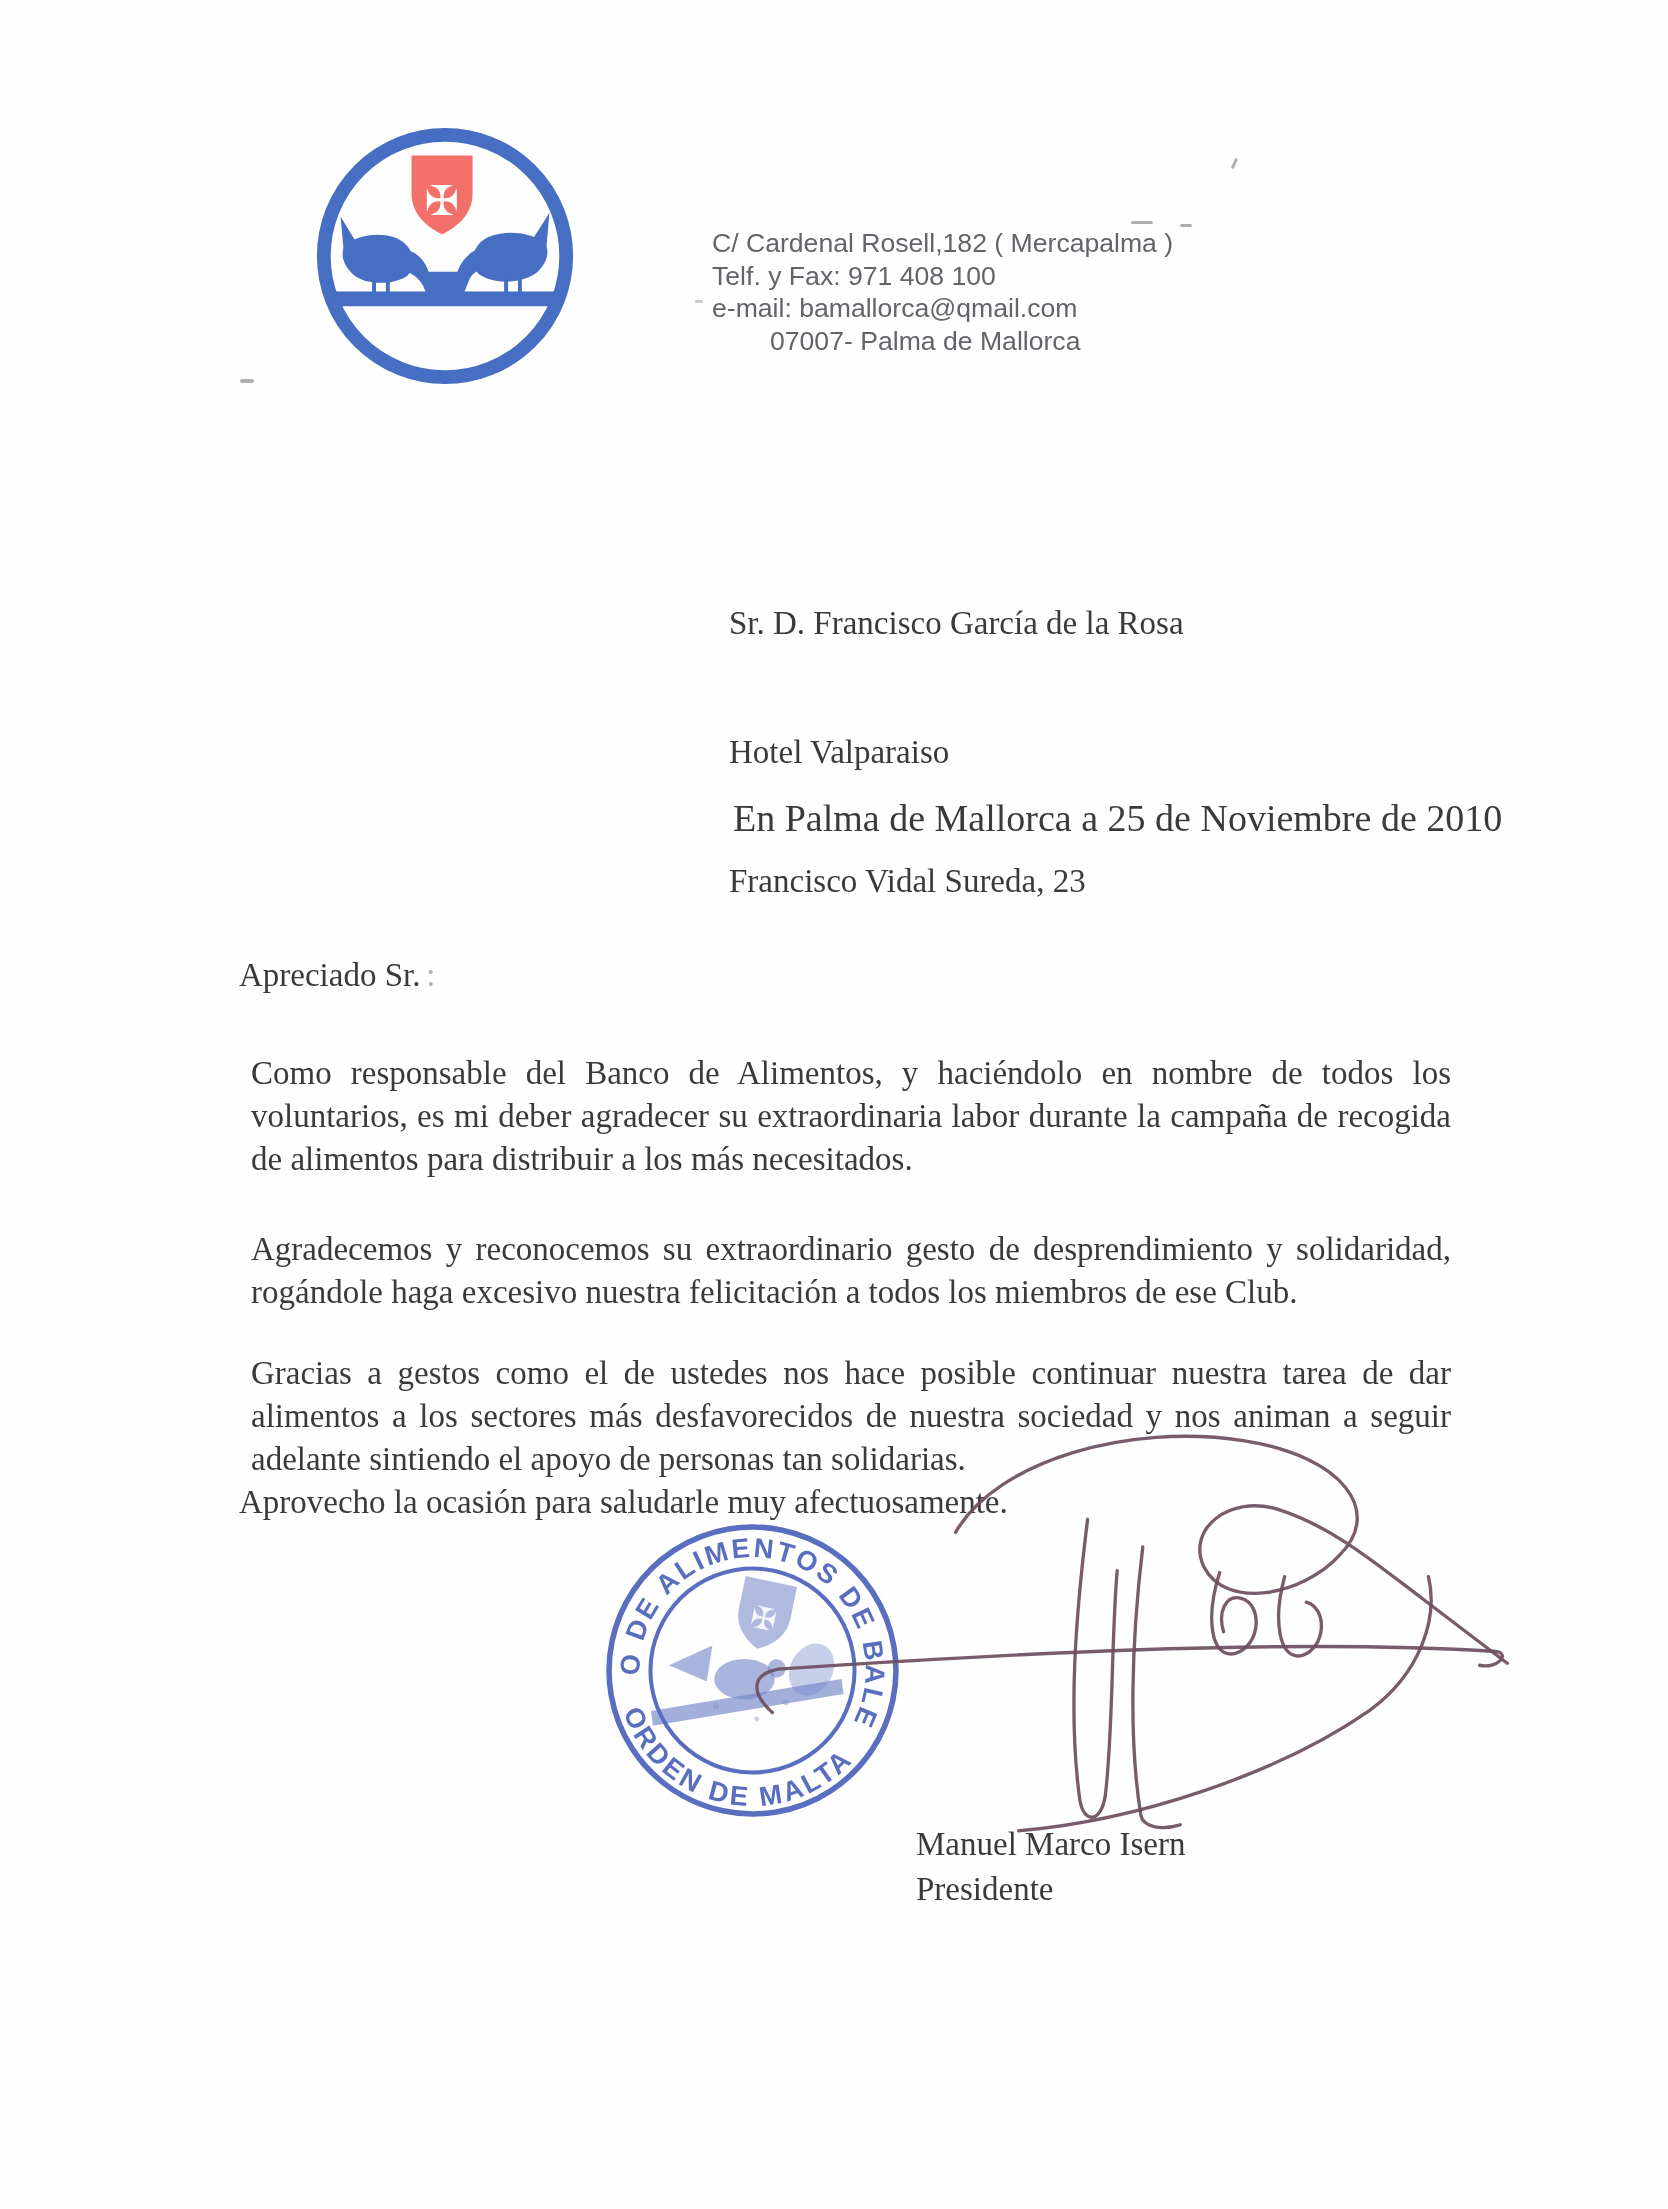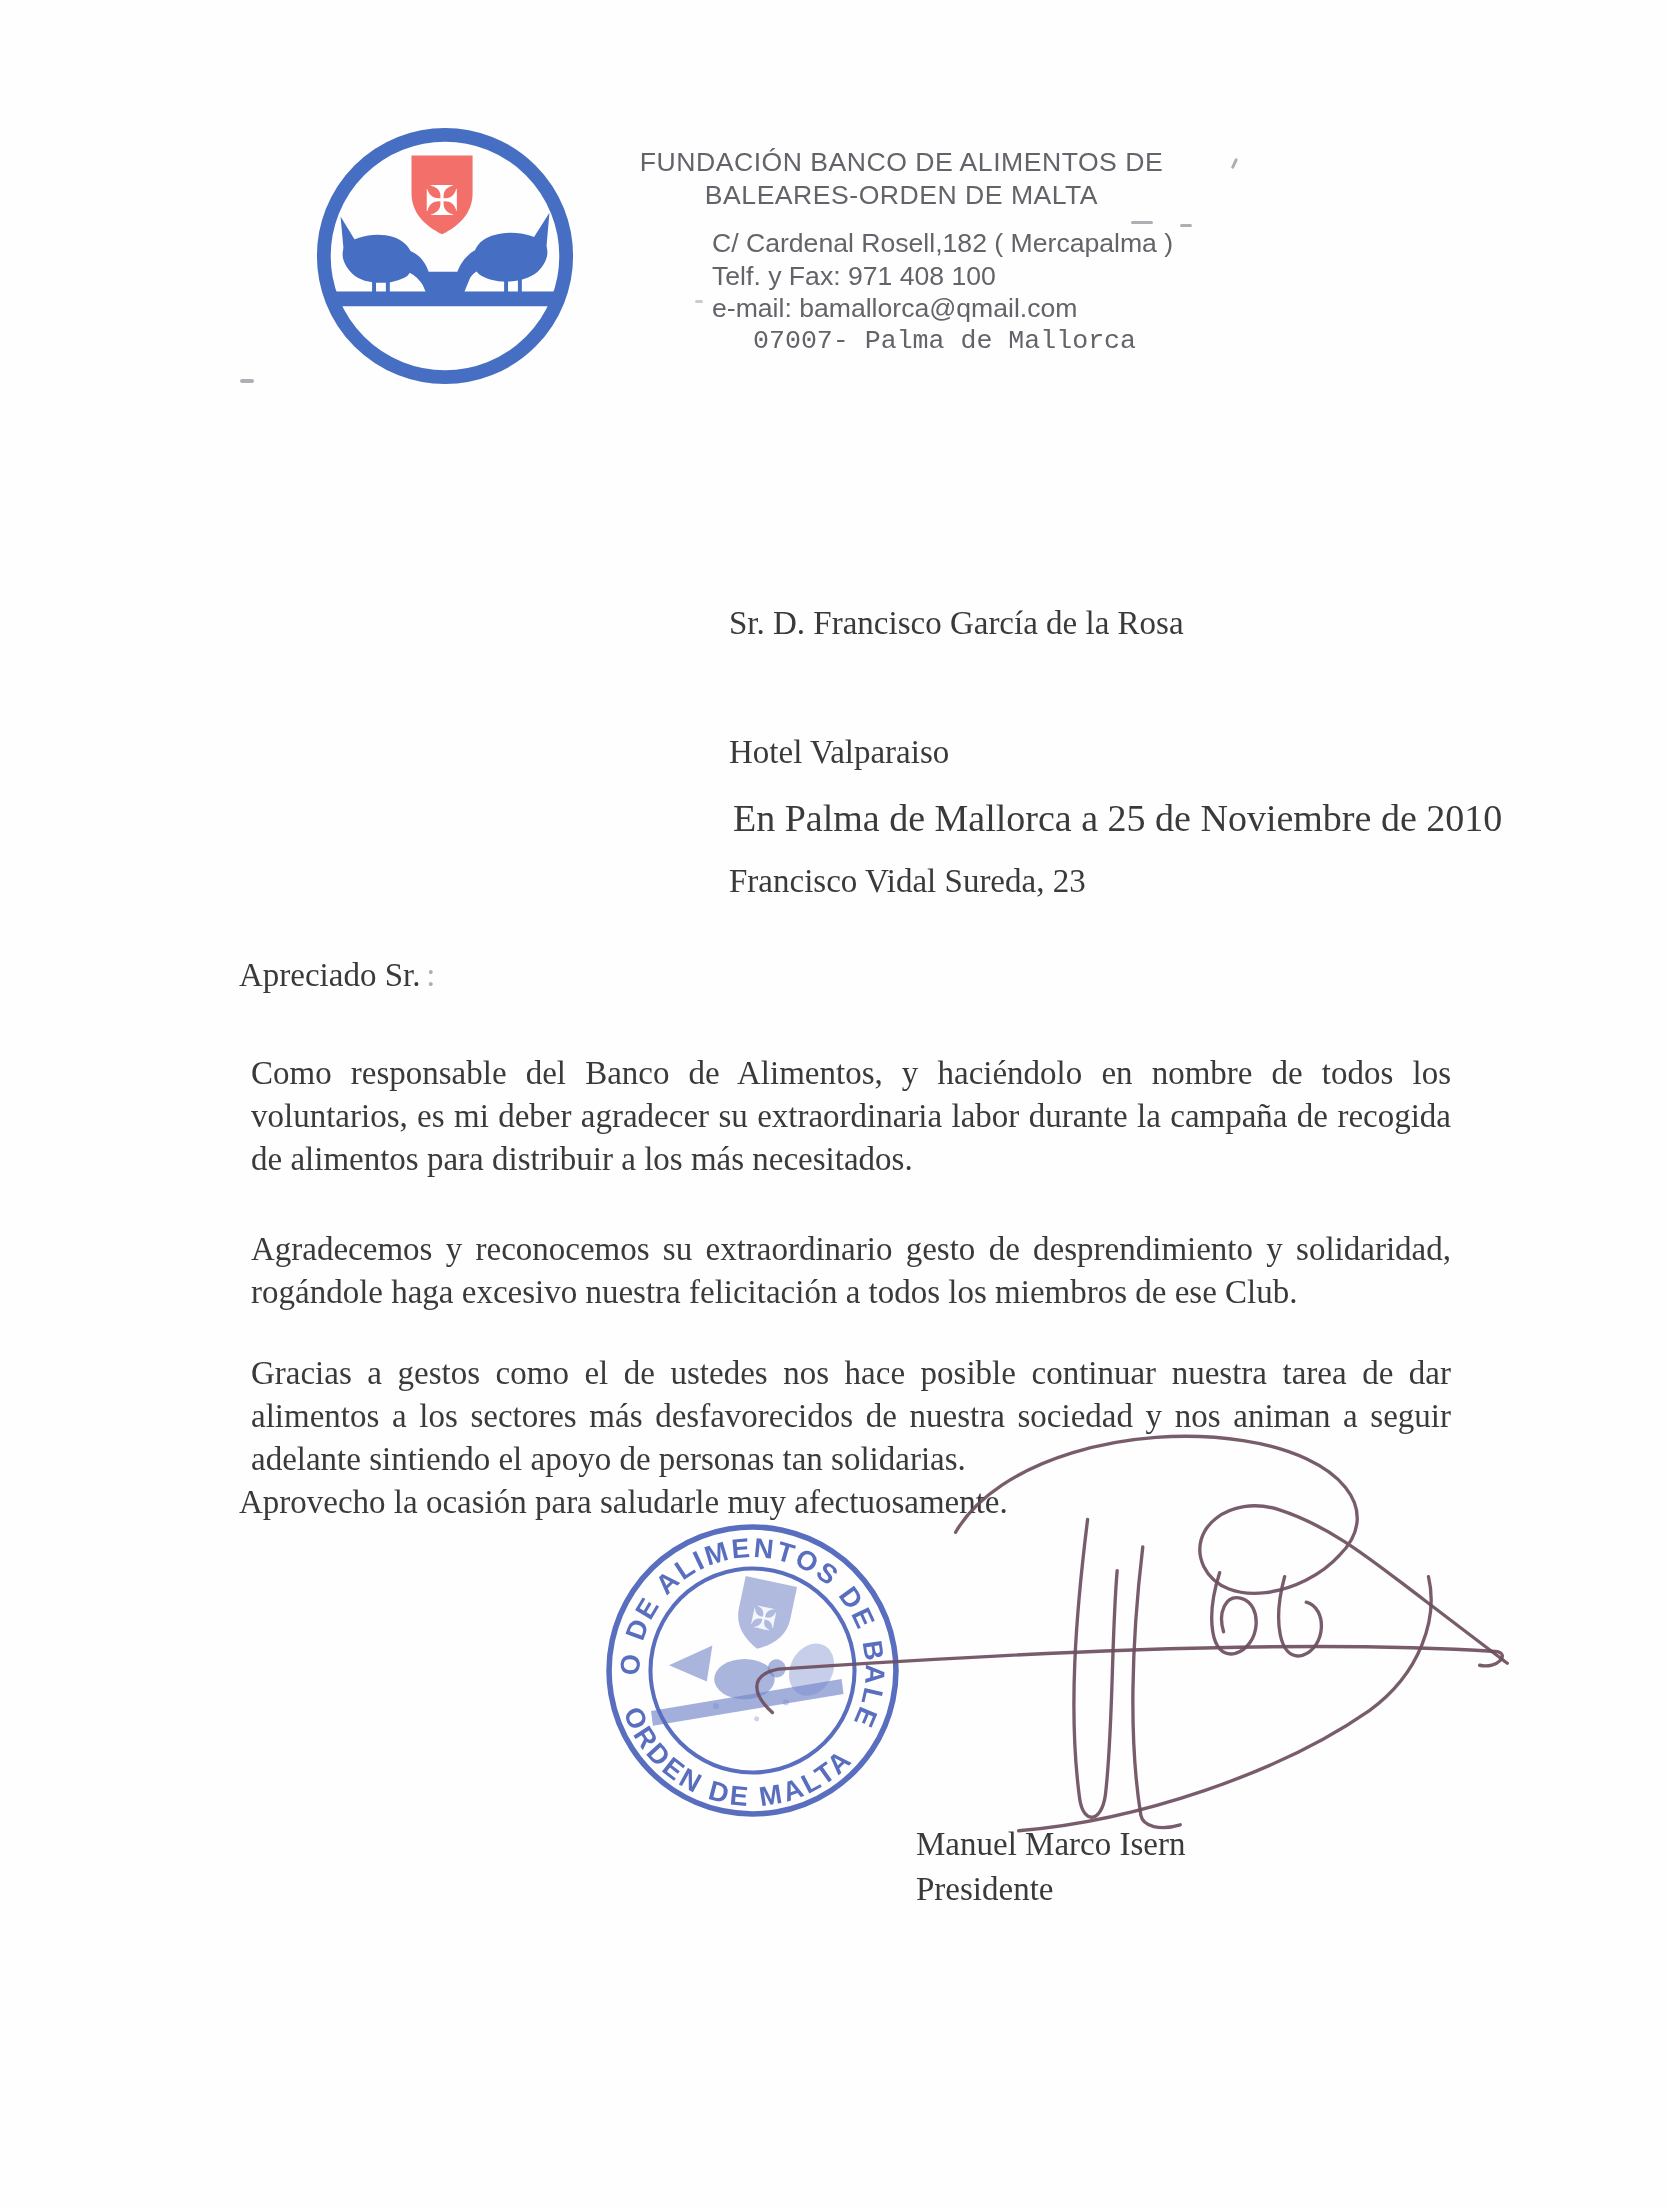--- a/index.html
+++ b/index.html
@@ -13,21 +13,21 @@
   .org-name{
     position:absolute;left:547px;top:146px;width:709px;text-align:center;
     font-family:"Liberation Sans",sans-serif;font-size:26.6px;line-height:33px;
     color:var(--header-gray,#63636a);letter-spacing:0.5px;
   }
   .contact{
     position:absolute;left:712px;top:227px;
     font-family:"Liberation Sans",sans-serif;font-size:26.6px;line-height:32.5px;
     color:var(--header-gray,#63636a);
   }
-  .contact .postal{margin-left:41px;font-family:Liberation Mono, monospace;}
+  .contact .postal{margin-left:58px;}
   
   .recipient{position:absolute;left:729px;top:516px;font-size:33px;line-height:43px;white-space:pre;}
   .date-line{position:absolute;left:733px;top:796px;font-size:38px;}
   .salutation{position:absolute;left:239px;top:957px;font-size:33px;}
   .salutation .colon{opacity:.4;margin-left:5.9px;}
   .para{
     position:absolute;left:239px;width:1200px;margin:12px;
     font-size:33px;line-height:43px;text-align:justify;text-align-last:left;
   }
   #p1{top:1040px}
@@ -75,24 +75,20 @@
       <polygon points="242,92 218,130 238,138"></polygon>
       <path d="M238,124 C224,110 188,108 172,122 C162,132 162,146 170,154 C186,166 216,164 230,152 C240,142 242,132 238,124 Z"></path>
       <path d="M176,128 C164,128 152,140 148,154 L156,166 C164,152 172,148 180,148 Z"></path>
       <rect x="196" y="156" width="4" height="18"></rect>
       <rect x="210" y="158" width="4" height="16"></rect>
     </g>
 
     <path d="M108,152 h56 l-9,22 h-38 z" class="logo-fill"></path>
   </svg>
 
-  <div class="org-name">
-    <div>FUNDACIÓN BANCO DE ALIMENTOS DE</div>
-    <div>BALEARES-ORDEN DE MALTA</div>
-  </div>
   <div class="contact">
     <div>C/ Cardenal Rosell,182 ( Mercapalma )</div>
     <div>Telf. y Fax: 971 408 100</div>
     <div>e-mail: bamallorca@qmail.com</div>
     <div class="postal">07007- Palma de Mallorca</div>
   </div>
 
   <div class="recipient">
     <div>Sr. D. Francisco García de la Rosa</div>
     <div>Hotel Valparaiso</div>

